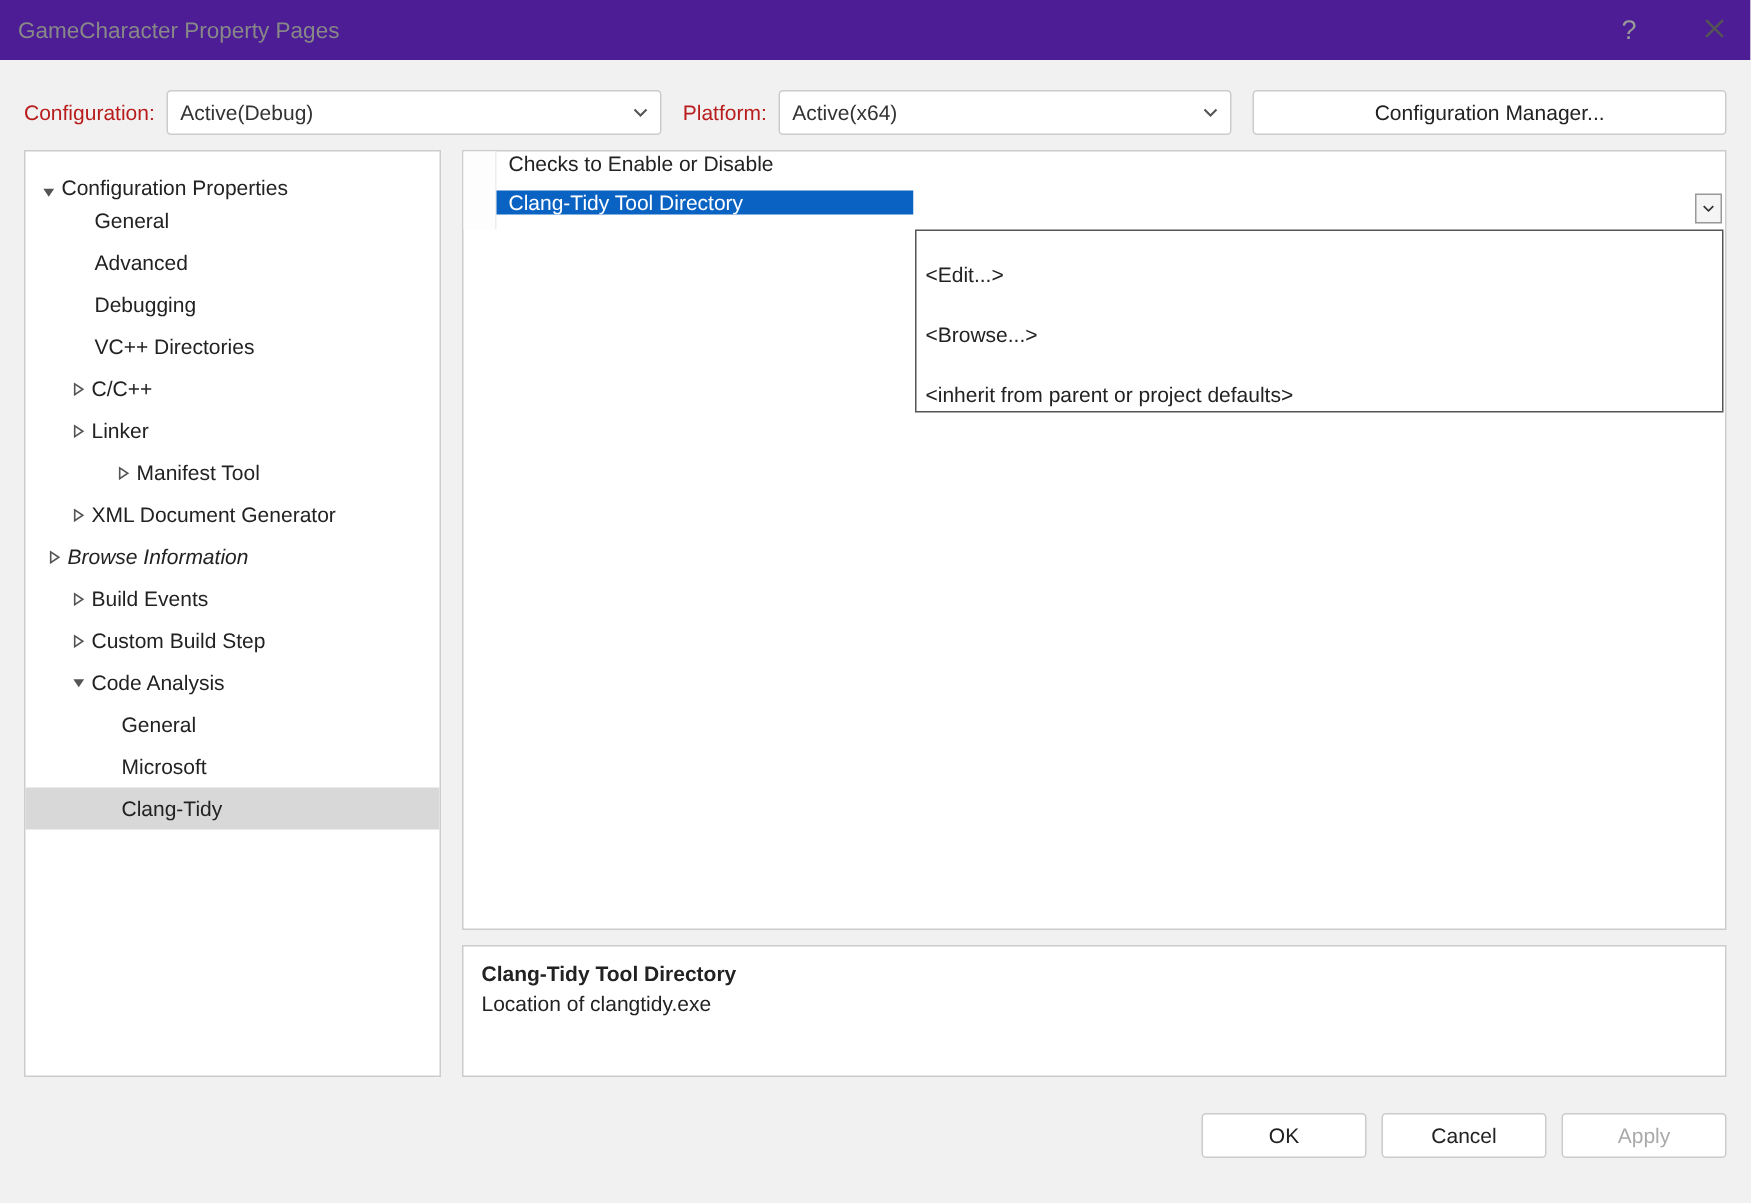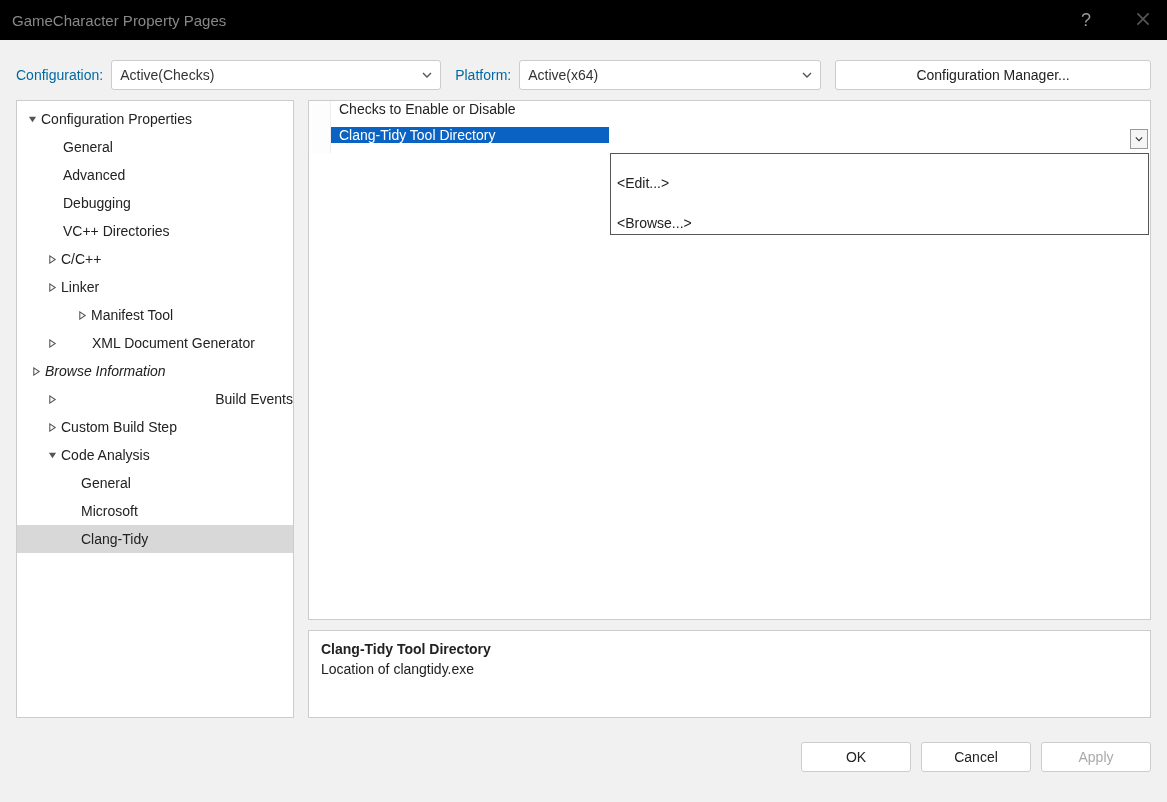--- a/index.html
+++ b/index.html
@@ -13,34 +13,34 @@
     height: 802px;
     overflow: hidden;
   }
   .titlebar {
     height: 40px;
     display: flex;
     align-items: center;
     padding: 0 12px;
     color: #888;
     font-size: 15px;
-    background: #000000;
+    background: #4c1d95;
   }
   .titlebar .title { flex: 1; }
   .titlebar .help-icon { margin-right: 40px; color: #999; font-size: 18px; cursor: pointer; }
   .titlebar .close-icon { color: #555; font-size: 18px; cursor: pointer; width:24px; text-align:center;}
   .titlebar .close-icon svg { width:14px; height:14px; }
   
   .toolbar {
     display: flex;
     align-items: center;
     padding: 20px 16px 10px 16px;
     gap: 8px;
   }
-  .toolbar .label { color: #0369a1; }
+  .toolbar .label { color: #b91c1c; }
   .select {
     display: flex;
     align-items: center;
     justify-content: space-between;
     border: 1px solid #ccc;
     background: #fff;
     height: 30px;
     padding: 0 8px;
     border-radius: 3px;
     cursor: pointer;
@@ -77,21 +77,21 @@
     display: flex;
     align-items: center;
     height: 28px;
     padding-left: 8px;
     cursor: pointer;
   }
   .tree-row.selected { background: #d8d8d8; }
   .tree-row .arrow { width: 14px; display:inline-flex; justify-content:center; color:#555;}
   .tree-row .arrow svg { width:9px;height:9px; }
   .tree-row .text { padding-left: 2px; color: #222; }
-  .indent-0 { padding-left: 8px; } 
+  .indent-0 { padding-left: 8px; align-items: flex-end; } 
   
   .right {
     flex: 1;
     display: flex;
     flex-direction: column;
     gap: 10px;
   }
   .grid {
     flex: 1;
     border: 1px solid #ccc;
@@ -177,21 +177,21 @@
     <svg viewBox="0 0 10 10">
         <line x1="1" y1="1" x2="9" y2="9" stroke="#555" stroke-width="1.2"></line>
         <line x1="9" y1="1" x2="1" y2="9" stroke="#555" stroke-width="1.2"></line>
       </svg>
   </span>
 </div>
 
 <div class="toolbar">
   <span class="label">Configuration:</span>
   <div class="select" style="width:330px">
-    <span>Active(Checks)</span>
+    <span>Active(Debug)</span>
     <span class="chevron"><svg viewBox="0 0 10 10">
           <polyline points="1,3 5,7 9,3" fill="none" stroke="#555" stroke-width="1.4"></polyline>
         </svg></span>
   </div>
   <span class="label" style="margin-left:6px">Platform:</span>
   <div class="select" style="width:302px">
     <span>Active(x64)</span>
     <span class="chevron"><svg viewBox="0 0 10 10">
           <polyline points="1,3 5,7 9,3" fill="none" stroke="#555" stroke-width="1.4"></polyline>
         </svg></span>
@@ -242,37 +242,37 @@
           <span class="text">Linker</span>
         </div>
         <div class="tree-row " style="padding-left: 38px; margin-left: 20px;">
           <span class="arrow">
             <svg viewBox="0 0 10 10">
               <polygon points="2,1 8,5 2,9" fill="none" stroke="#555" stroke-width="1.2"></polygon>
             </svg>
           </span>
           <span class="text">Manifest Tool</span>
         </div>
-        <div class="tree-row " style="padding-left: 28px; gap: 31px;">
+        <div class="tree-row " style="padding-left: 28px;">
           <span class="arrow">
             <svg viewBox="0 0 10 10">
               <polygon points="2,1 8,5 2,9" fill="none" stroke="#555" stroke-width="1.2"></polygon>
             </svg>
           </span>
           <span class="text">XML Document Generator</span>
         </div>
         <div class="tree-row " style="padding-left: 12px; font-style: italic;">
           <span class="arrow">
             <svg viewBox="0 0 10 10">
               <polygon points="2,1 8,5 2,9" fill="none" stroke="#555" stroke-width="1.2"></polygon>
             </svg>
           </span>
           <span class="text">Browse Information</span>
         </div>
-        <div class="tree-row " style="padding-left: 28px; justify-content: space-between;">
+        <div class="tree-row " style="padding-left: 28px;">
           <span class="arrow">
             <svg viewBox="0 0 10 10">
               <polygon points="2,1 8,5 2,9" fill="none" stroke="#555" stroke-width="1.2"></polygon>
             </svg>
           </span>
           <span class="text">Build Events</span>
         </div>
         <div class="tree-row " style="padding-left: 28px;">
           <span class="arrow">
             <svg viewBox="0 0 10 10">
@@ -318,20 +318,21 @@
                   <polyline points="1,3 5,7 9,3" fill="none" stroke="#333" stroke-width="1.4"></polyline>
                 </svg>
               </div>
             </div>
           </div>
         </div>
 
       <div class="dropdown">
         <div class="opt">&lt;Edit...&gt;</div>
         <div class="opt">&lt;Browse...&gt;</div>
+        <div class="opt">&lt;inherit from parent or project defaults&gt;</div>
       </div>
     </div>
     <div class="desc">
       <div class="dtitle">Clang-Tidy Tool Directory</div>
       <div class="dtext">Location of clangtidy.exe</div>
     </div>
   </div>
 </div>
 
 <div class="footer">

